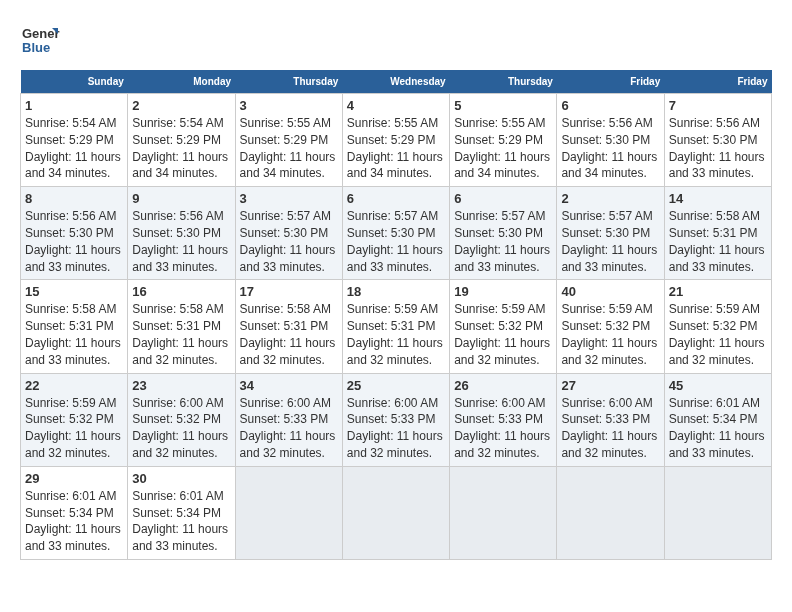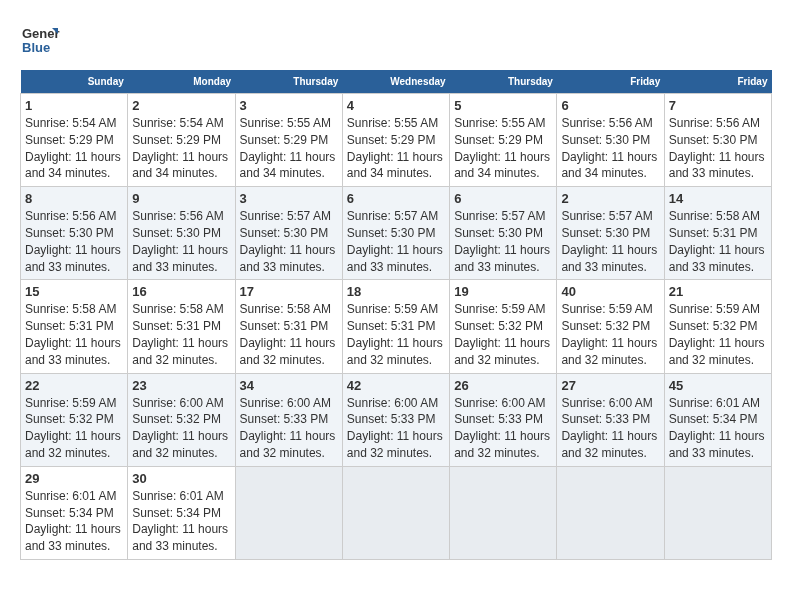--- a/index.html
+++ b/index.html
@@ -214,21 +214,21 @@
       </td>
       <td>
         <span class="day-num">23</span>
         <span class="day-info">Sunrise: 6:00 AM<br>Sunset: 5:32 PM<br>Daylight: 11 hours and 32 minutes.</span>
       </td>
       <td>
         <span class="day-num">34</span>
         <span class="day-info">Sunrise: 6:00 AM<br>Sunset: 5:33 PM<br>Daylight: 11 hours and 32 minutes.</span>
       </td>
       <td>
-        <span class="day-num">42</span>
+        <span class="day-num">25</span>
         <span class="day-info">Sunrise: 6:00 AM<br>Sunset: 5:33 PM<br>Daylight: 11 hours and 32 minutes.</span>
       </td>
       <td>
         <span class="day-num">26</span>
         <span class="day-info">Sunrise: 6:00 AM<br>Sunset: 5:33 PM<br>Daylight: 11 hours and 32 minutes.</span>
       </td>
       <td>
         <span class="day-num">27</span>
         <span class="day-info">Sunrise: 6:00 AM<br>Sunset: 5:33 PM<br>Daylight: 11 hours and 32 minutes.</span>
       </td>

